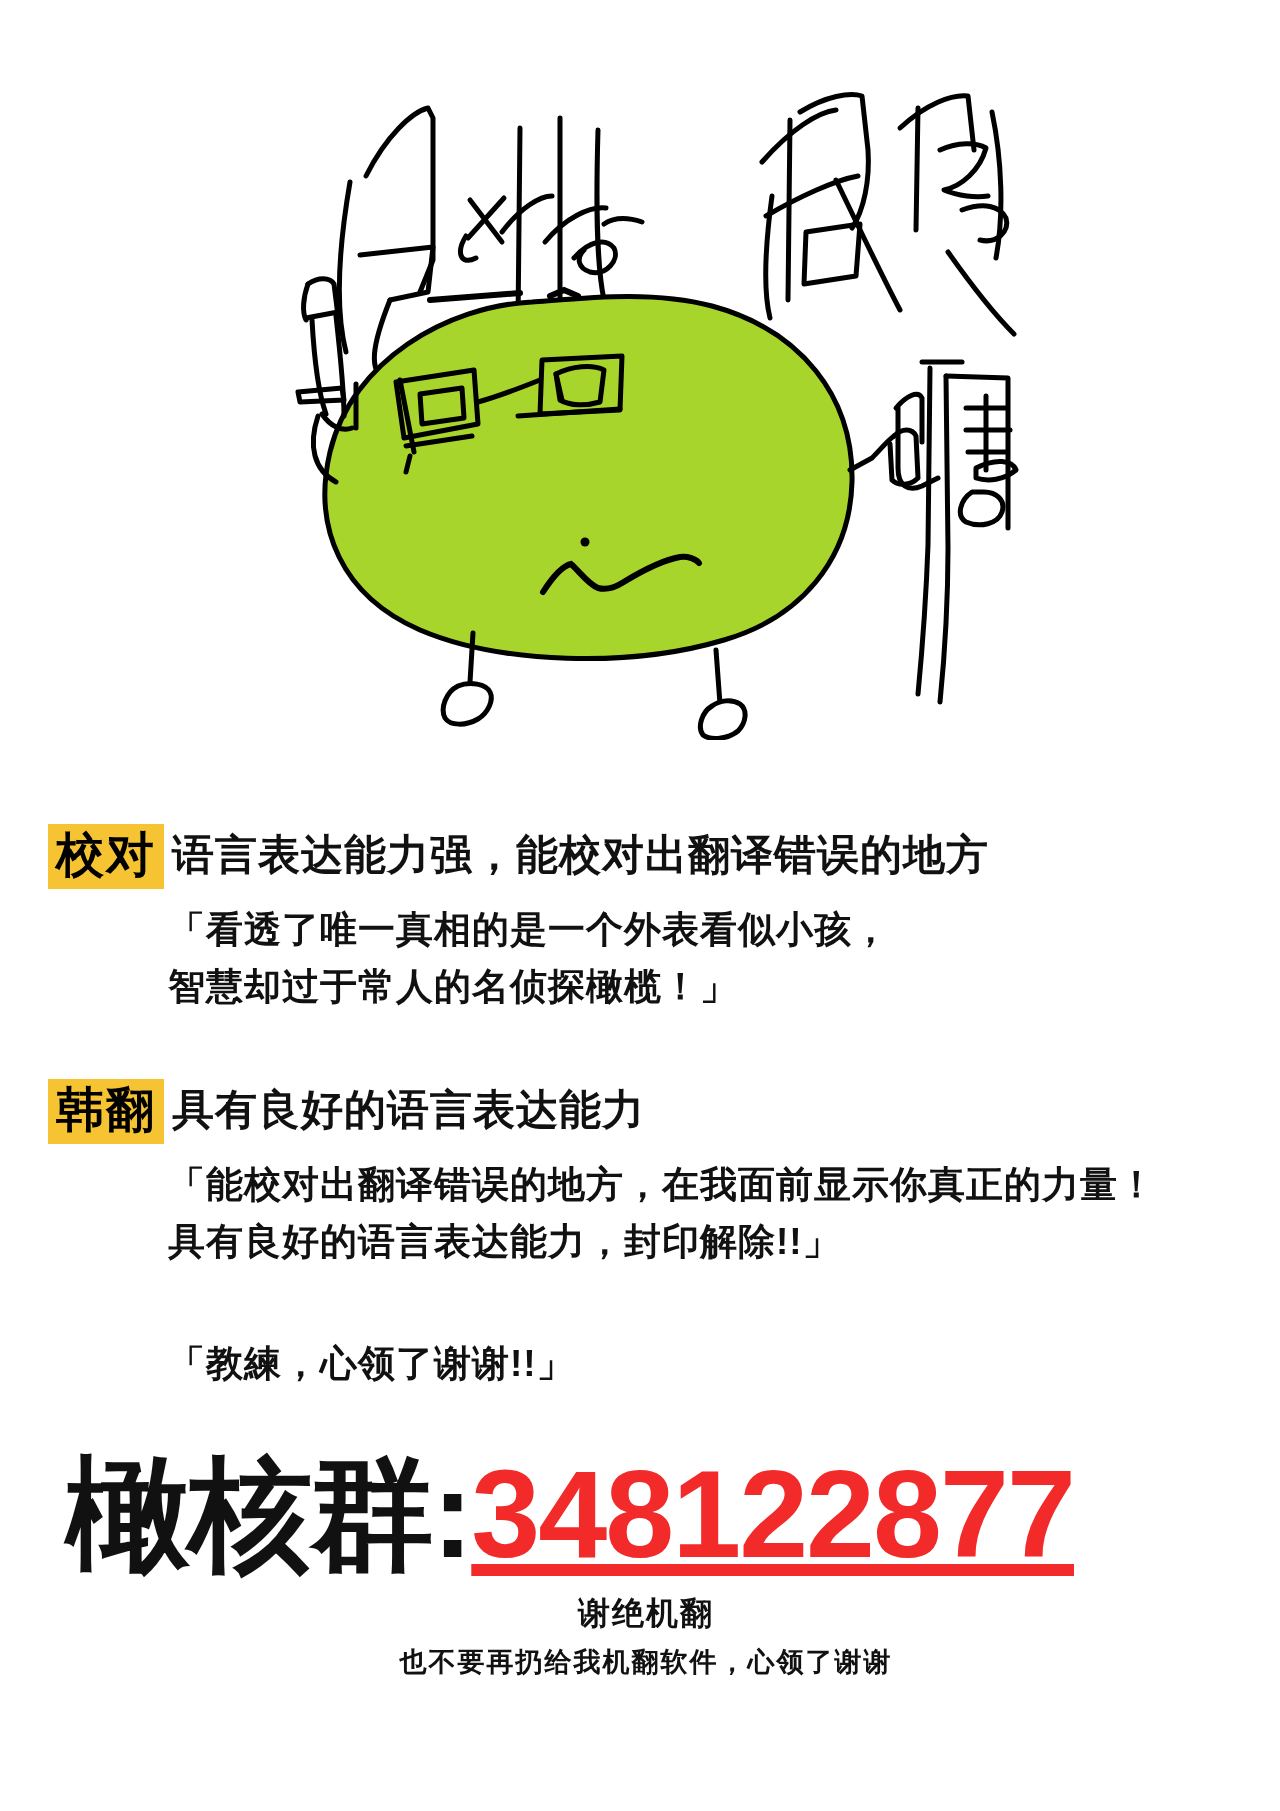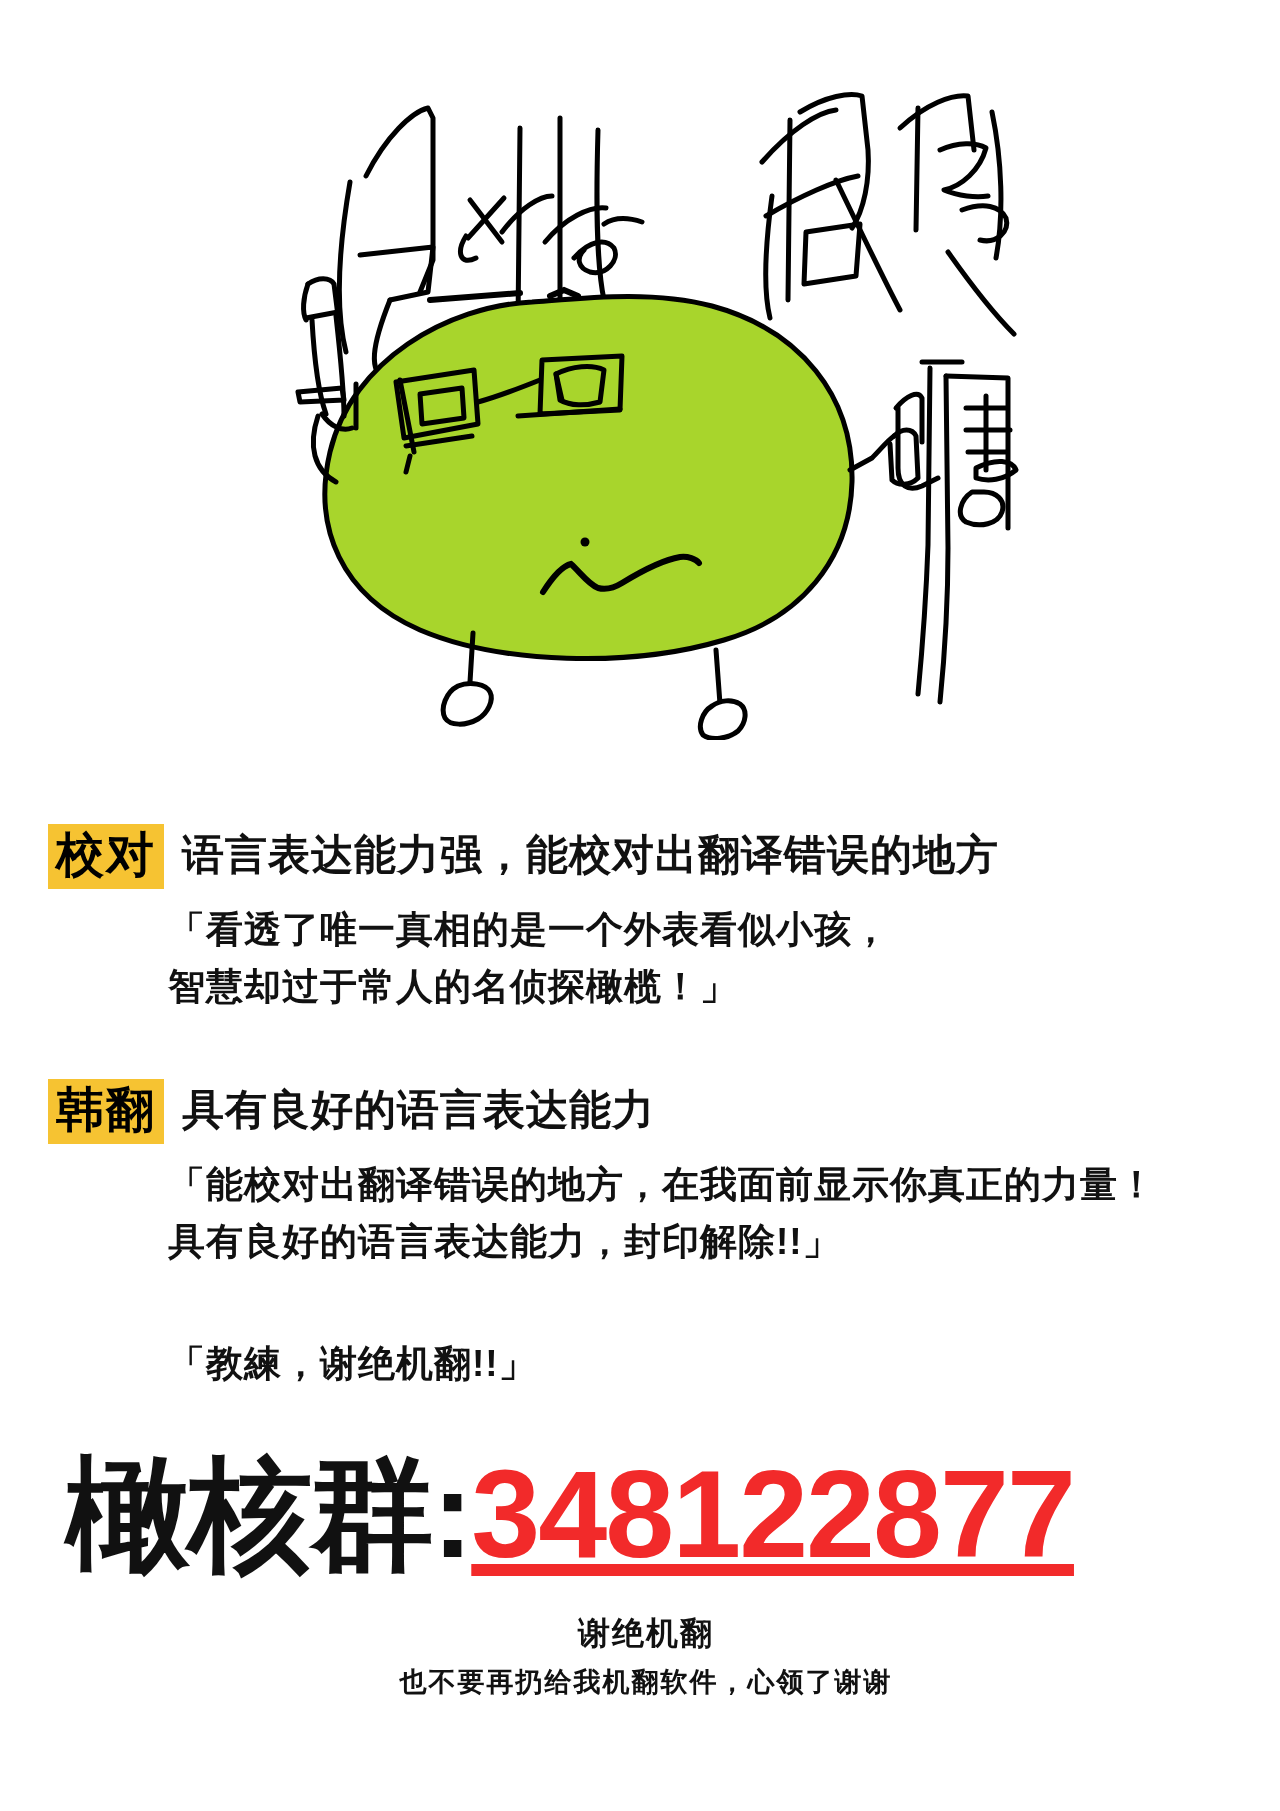--- a/index.html
+++ b/index.html
@@ -7,21 +7,21 @@
     position:relative;
     width:1280px;height:1811px;
     margin:0 auto;
     background:#ffffff;
     color:#111111;
     font-family:"Liberation Sans","DejaVu Sans",sans-serif;
     overflow:hidden;
   }
   .doodle{display:block;width:1280px;height:740px;}
   .content{padding-left:48px;padding-right:36px;}
-  .sec-row{display:flex;align-items:flex-start;gap:18px;white-space:nowrap;}
+  .sec-row{display:flex;align-items:flex-start;gap:8px;white-space:nowrap;}
   .tag{
     display:inline-block;
     background:#f6c332;
     color:#000;
     font-weight:900;
     font-size:48px;
     line-height:1.18;
     padding:3px 8px 5px 8px;
     letter-spacing:2px;
   }
@@ -46,21 +46,21 @@
   .bigline{
     margin-top:60px;
     padding-left:18px;
     font-weight:900;
     font-size:124px;
     line-height:1.0;
     letter-spacing:-2px;
     white-space:nowrap;
   }
   .bigline .num{color:#f22a2a;text-decoration:underline;}
-  .footer{text-align:center;font-weight:900;margin-top:36px;letter-spacing:2px;}
+  .footer{text-align:center;font-weight:900;margin-top:16px;letter-spacing:2px;}
   .f1{font-size:32px;}
   .f2{font-size:27px;margin-top:8px;}
 </style>
 </head>
 <body>
 
 <div class="page">
 
   <svg class="doodle" viewBox="0 0 1280 740" xmlns="http://www.w3.org/2000/svg">
 
@@ -180,21 +180,21 @@
         <span class="heading">具有良好的语言表达能力</span>
       </div>
       <div class="quotes">
         <div>「能校对出翻译错误的地方，在我面前显示你真正的力量！</div>
         <div>具有良好的语言表达能力，封印解除!!」</div>
       </div>
     </section>
 
     <section class="sec3">
       <div class="quotes">
-        <div>「教練，谢绝机翻!!」</div>
+        <div>「教練，心领了谢谢!!」</div>
       </div>
     </section>
 
     <div class="bigline">
       <span>橄核群:</span><span class="num">348122877</span>
     </div>
 
     <div class="footer">
       <div class="f1">谢绝机翻</div>
       <div class="f2">也不要再扔给我机翻软件，心领了谢谢</div>

